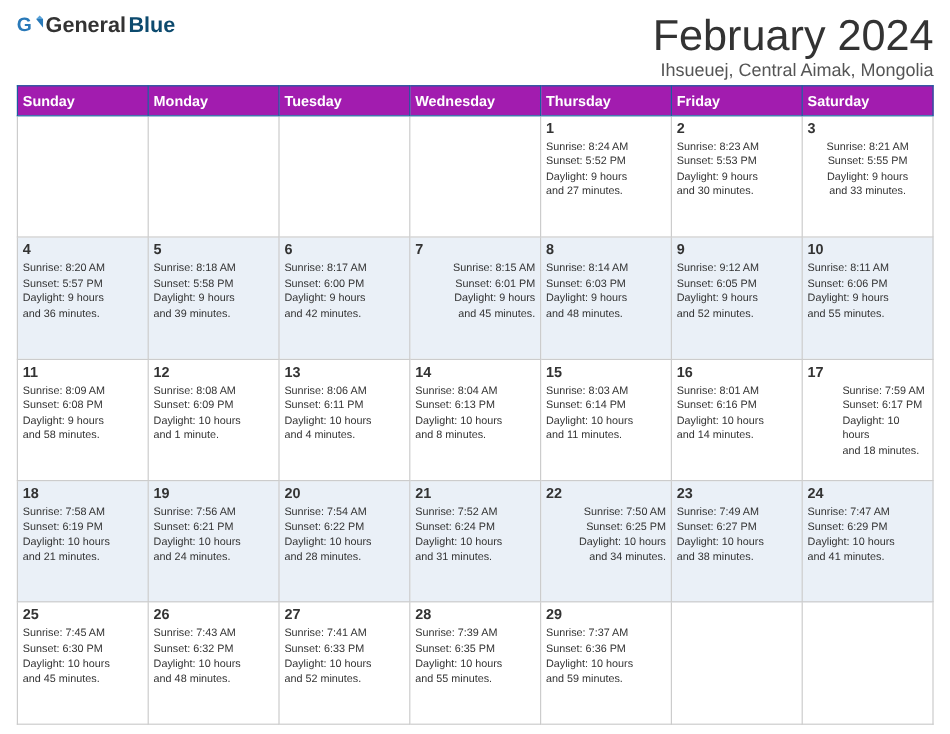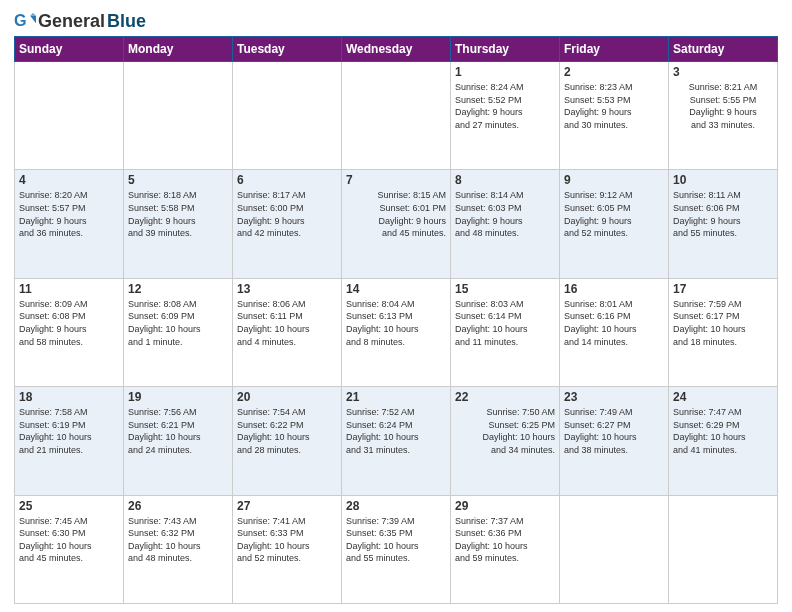--- a/index.html
+++ b/index.html
@@ -50,21 +50,21 @@
       font-size: 15px;
       color: #555;
     }
     .calendar {
       width: 100%;
       border-collapse: collapse;
       flex: 1;
       table-layout: fixed;
     }
     .calendar thead th {
-      background: #701a75;
+      background: #a21caf;
       color: #fff;
       font-size: 12px;
       font-weight: bold;
       padding: 5px 4px;
       text-align: left;
       border: 1px solid #1a5e9e;
       margin-left: 44px;
     }
     .calendar tbody td {
       border: 1px solid #ccc;
@@ -109,20 +109,22 @@
         <svg class="logo-icon" viewBox="0 0 30 30">
           <text x="0" y="22" font-size="22" fill="#2979b8" font-family="Arial" font-weight="bold">G</text>
           <polygon points="22,8 30,8 30,18 22,8" fill="#2979b8"></polygon>
           <polygon points="22,8 30,8 26,4" fill="#5ba3d9"></polygon>
         </svg>
         <span style="font-size:18px;font-weight:bold;color:#333;">General</span>
           <span style="font-size:18px;font-weight:bold;color:#0c4a6e;">Blue</span>
       </div>
     </div>
     <div class="title-area">
+      <div class="month-title">February 2024</div>
+      <div class="subtitle">Ihsueuej, Central Aimak, Mongolia</div>
     </div>
   </div>
 
   <table class="calendar">
     <thead>
       <tr>
       <th>Sunday</th>
           <th>Monday</th>
           <th>Tuesday</th>
           <th>Wednesday</th>
@@ -248,21 +250,21 @@
           </td>
           <td>
             <span class="day-number">16</span>
             <div class="day-info" style="white-space: pre-line;">Sunrise: 8:01 AM
 Sunset: 6:16 PM
 Daylight: 10 hours
 and 14 minutes.</div>
           </td>
           <td>
             <span class="day-number">17</span>
-            <div class="day-info" style="white-space: pre-line;">Sunrise: 7:59 AM
+            <div class="day-info" style="white-space: pre-line; margin-left: 29px;">Sunrise: 7:59 AM
 Sunset: 6:17 PM
 Daylight: 10 hours
 and 18 minutes.</div>
           </td>
         </tr>
         <tr>
           <td>
             <span class="day-number">18</span>
             <div class="day-info" style="white-space: pre-line;">Sunrise: 7:58 AM
 Sunset: 6:19 PM

